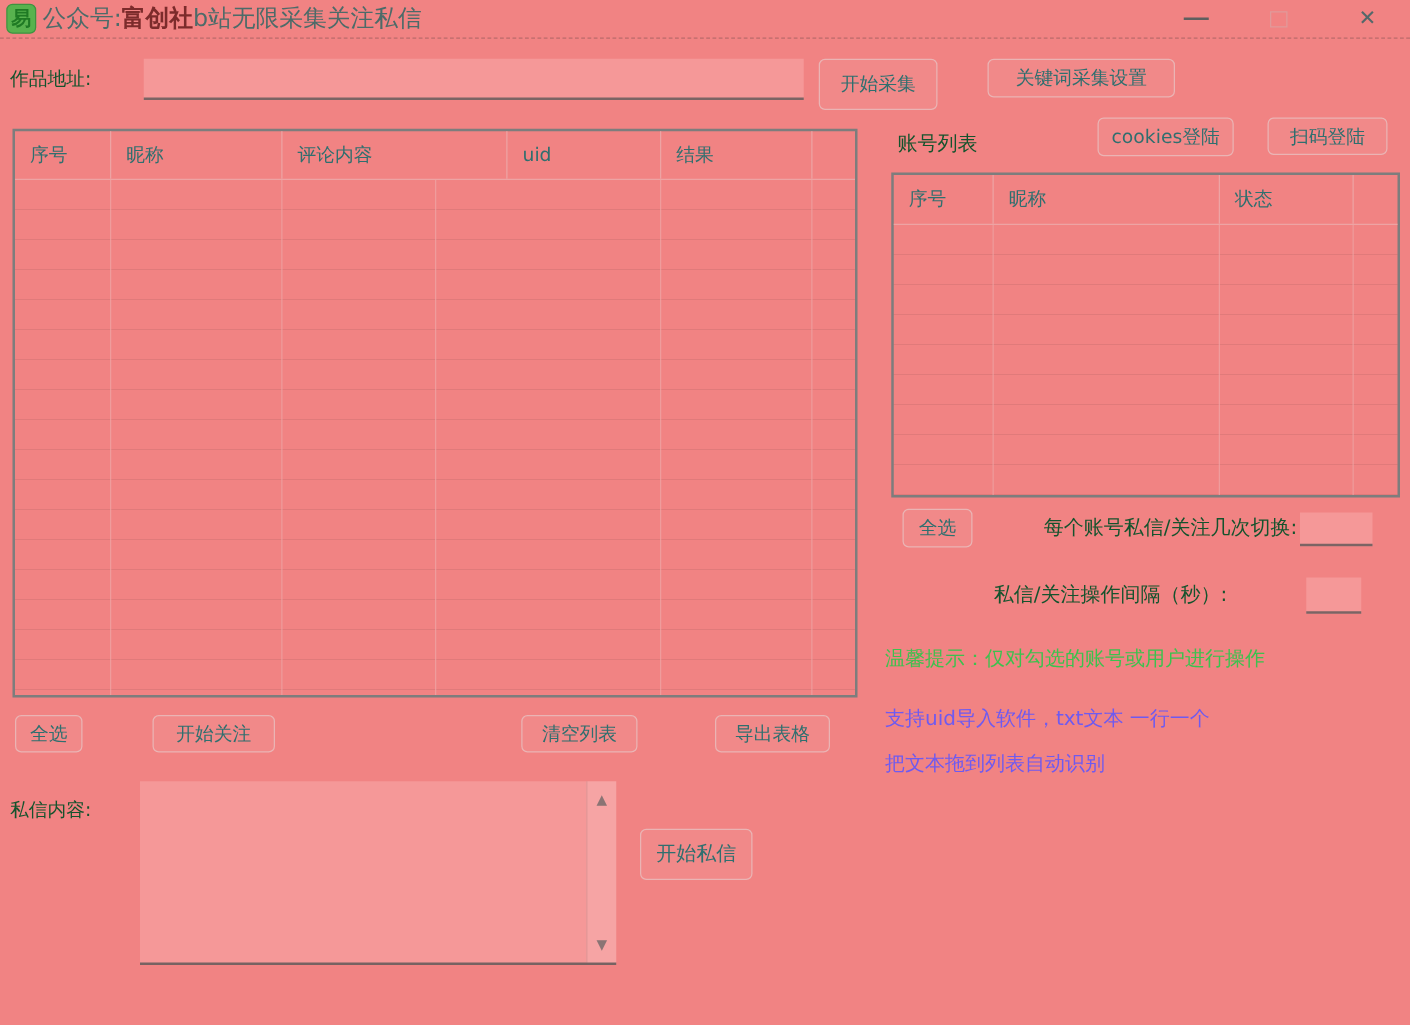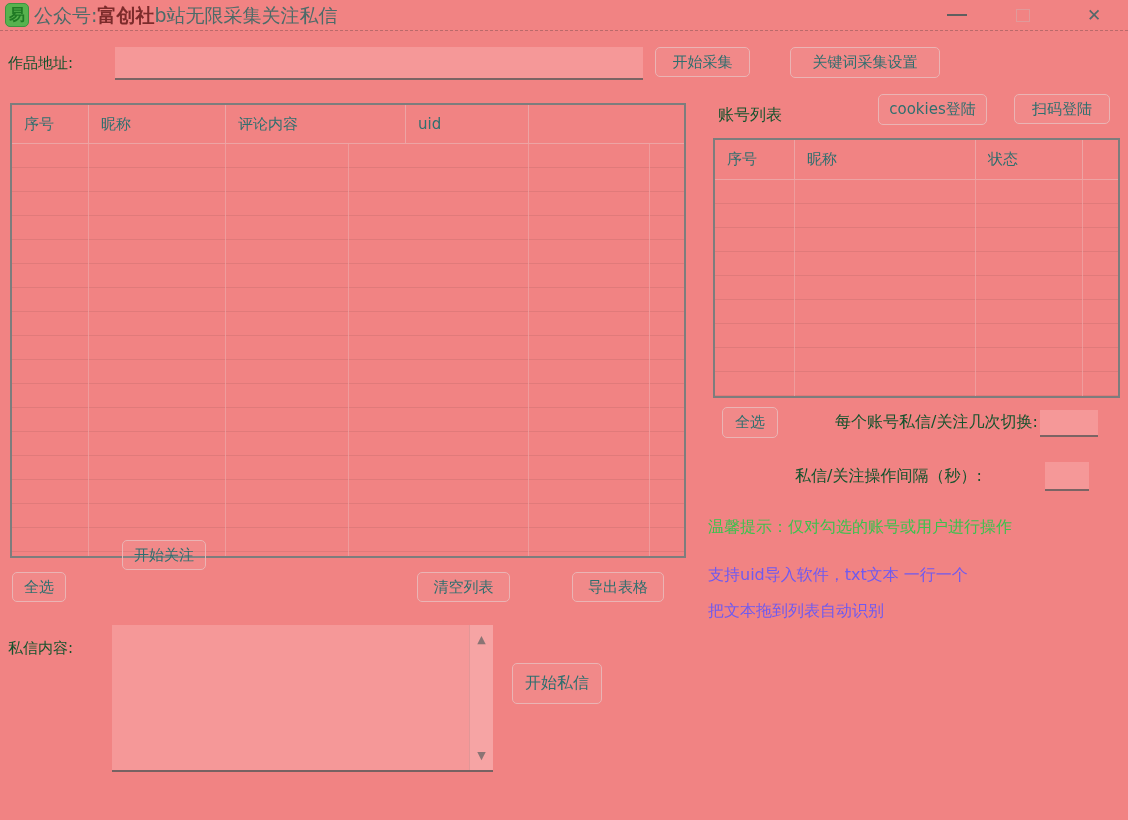--- a/index.html
+++ b/index.html
@@ -100,29 +100,30 @@
       <span class="max-glyph"></span>
     </div>
     <div class="win-btn" style="left:1072px;">
       <span class="close-glyph">✕</span>
     </div>
   </div>
   <div class="title-sep"></div>
 
   <div class="lbl" style="left:8px; top:54px; font-size:15px;">作品地址:</div>
   <input class="uline-input" style="left: 115px; top: 47px; width: 528px; height: 33px;" value="">
-  <div class="btn" style="left:655px; top:47px; width:95px; height:30px;">开始采集</div>
+  <div class="btn" style="left:655px; top:47px; width:95px; height:41px;">开始采集</div>
   <div class="btn" style="left:790px; top:47px; width:150px; height:31px;">关键词采集设置</div>
 
   <div class="tbl ct">
     <div class="tbl-header">
       <div class="cell c0">序号</div>
       <div class="cell c1">昵称</div>
       <div class="cell c3">评论内容</div>
       <div class="cell c2">uid</div>
+      <div class="cell c4">结果</div>
       <div class="cell c5"></div>
     </div>
     <div class="tbl-body">
       <div class="bcol c0"></div>
       <div class="bcol c1"></div>
       <div class="bcol c2"></div>
       <div class="bcol c3"></div>
       <div class="bcol c4"></div>
       <div class="bcol c5"></div>
     </div>
@@ -151,21 +152,21 @@
   <div class="lbl" style="left:795px; top:412px; font-size:16px;margin-left:40px;">每个账号私信/关注几次切换:</div>
   <input class="uline-input" style="left: 1040px; top: 410px; width: 58px; height: 27px;" value="">
   <div class="lbl" style="left:795px; top:466px; font-size:16px;">私信/关注操作间隔（秒）:</div>
   <input class="uline-input" style="left: 1045px; top: 462px; width: 44px; height: 29px;" value="">
 
   <div class="lbl hint-green" style="left:708px; top:517px;">温馨提示：仅对勾选的账号或用户进行操作</div>
   <div class="lbl hint-blue" style="left:708px; top:565px;">支持uid导入软件，txt文本 一行一个</div>
   <div class="lbl hint-blue" style="left:708px; top:601px;">把文本拖到列表自动识别</div>
 
   <div class="btn" style="left:12px; top:572px; width:54px; height:30px;">全选</div>
-  <div class="btn" style="left:122px; top:540px; width:84px; height:30px;">开始关注</div>
+  <div class="btn" style="left:122px; top:572px; width:98px; height:30px;">开始关注</div>
   <div class="btn" style="left:417px; top:572px; width:93px; height:30px;">清空列表</div>
   <div class="btn" style="left:572px; top:572px; width:92px; height:30px;">导出表格</div>
 
   <div class="lbl" style="left:8px; top:639px; font-size:15px;">私信内容:</div>
   <div class="dm-box">
     <textarea class="dm-text" style=""></textarea>
     <div class="dm-scrollbar">
       <div class="sb-arrow sb-up">▲</div>
       <div class="sb-arrow sb-down">▼</div>
     </div>

